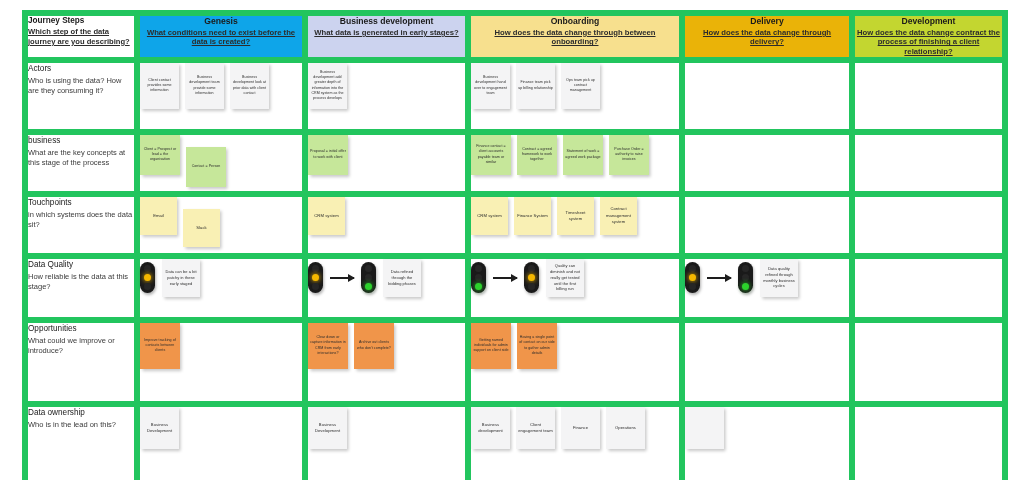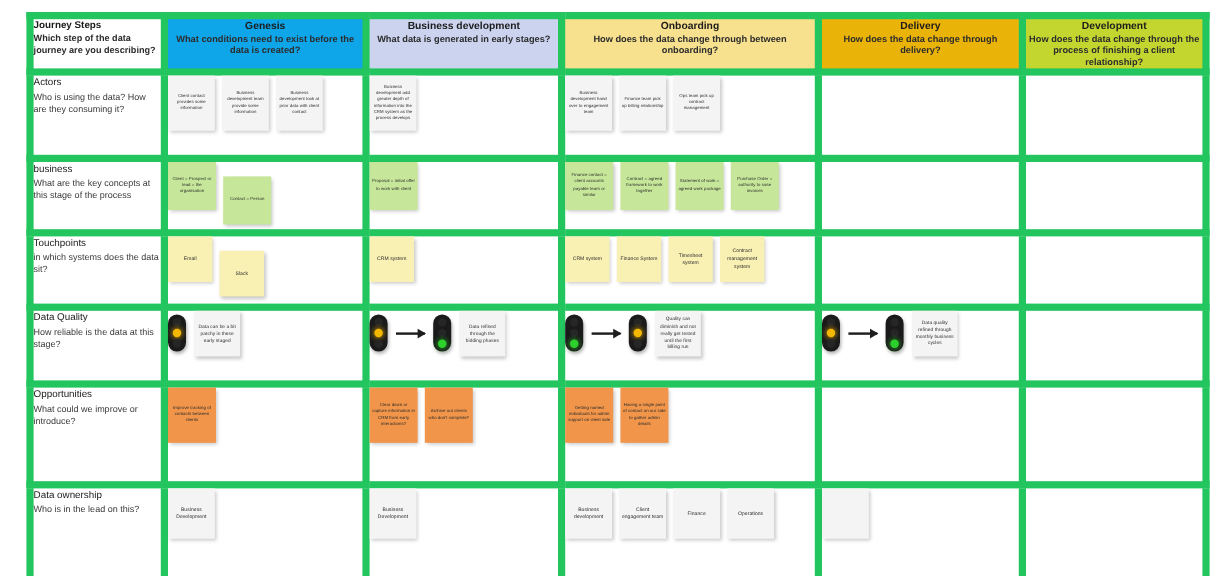--- a/index.html
+++ b/index.html
@@ -37,20 +37,21 @@
     display: block;
     font-weight: bold;
     font-size: 8.6px;
     color: #1b1b1b;
     margin-bottom: 1px;
   }
   .hdr .h-sub {
     display: block;
     font-size: 7.7px;
     color: #2c2c2c;
+    text-decoration: underline;
   }
   .hdr-left {
     text-align: left;
     padding: 8px 8px 8px 9px;
   }
   .hdr-left .h-title { font-size: 8.2px; }
   .hdr-left .h-sub { font-size: 7.6px; }
 
   
   .rowlab {
@@ -173,21 +174,21 @@
         <th class="hdr" style="background: rgb(247, 224, 142);">
           <span class="h-title">Onboarding</span>
           <span class="h-sub">How does the data change through between onboarding?</span>
         </th>
         <th class="hdr" style="background: #eab308;">
           <span class="h-title">Delivery</span>
           <span class="h-sub">How does the data change through delivery?</span>
         </th>
         <th class="hdr" style="background: rgb(195, 214, 48);">
           <span class="h-title">Development</span>
-          <span class="h-sub">How does the data change through the process of finishing a client relationship?</span>
+          <span class="h-sub">How does the data change contract the process of finishing a client relationship?</span>
         </th>
       </tr>
     </thead>
     <tbody>
         <tr style="height: 72px;">
           <td class="rowlab">
             <span class="r-title">Actors</span>
             <span class="r-sub">Who is using the data? How are they consuming it?</span>
           </td>
           <td class="cell row-actors">

